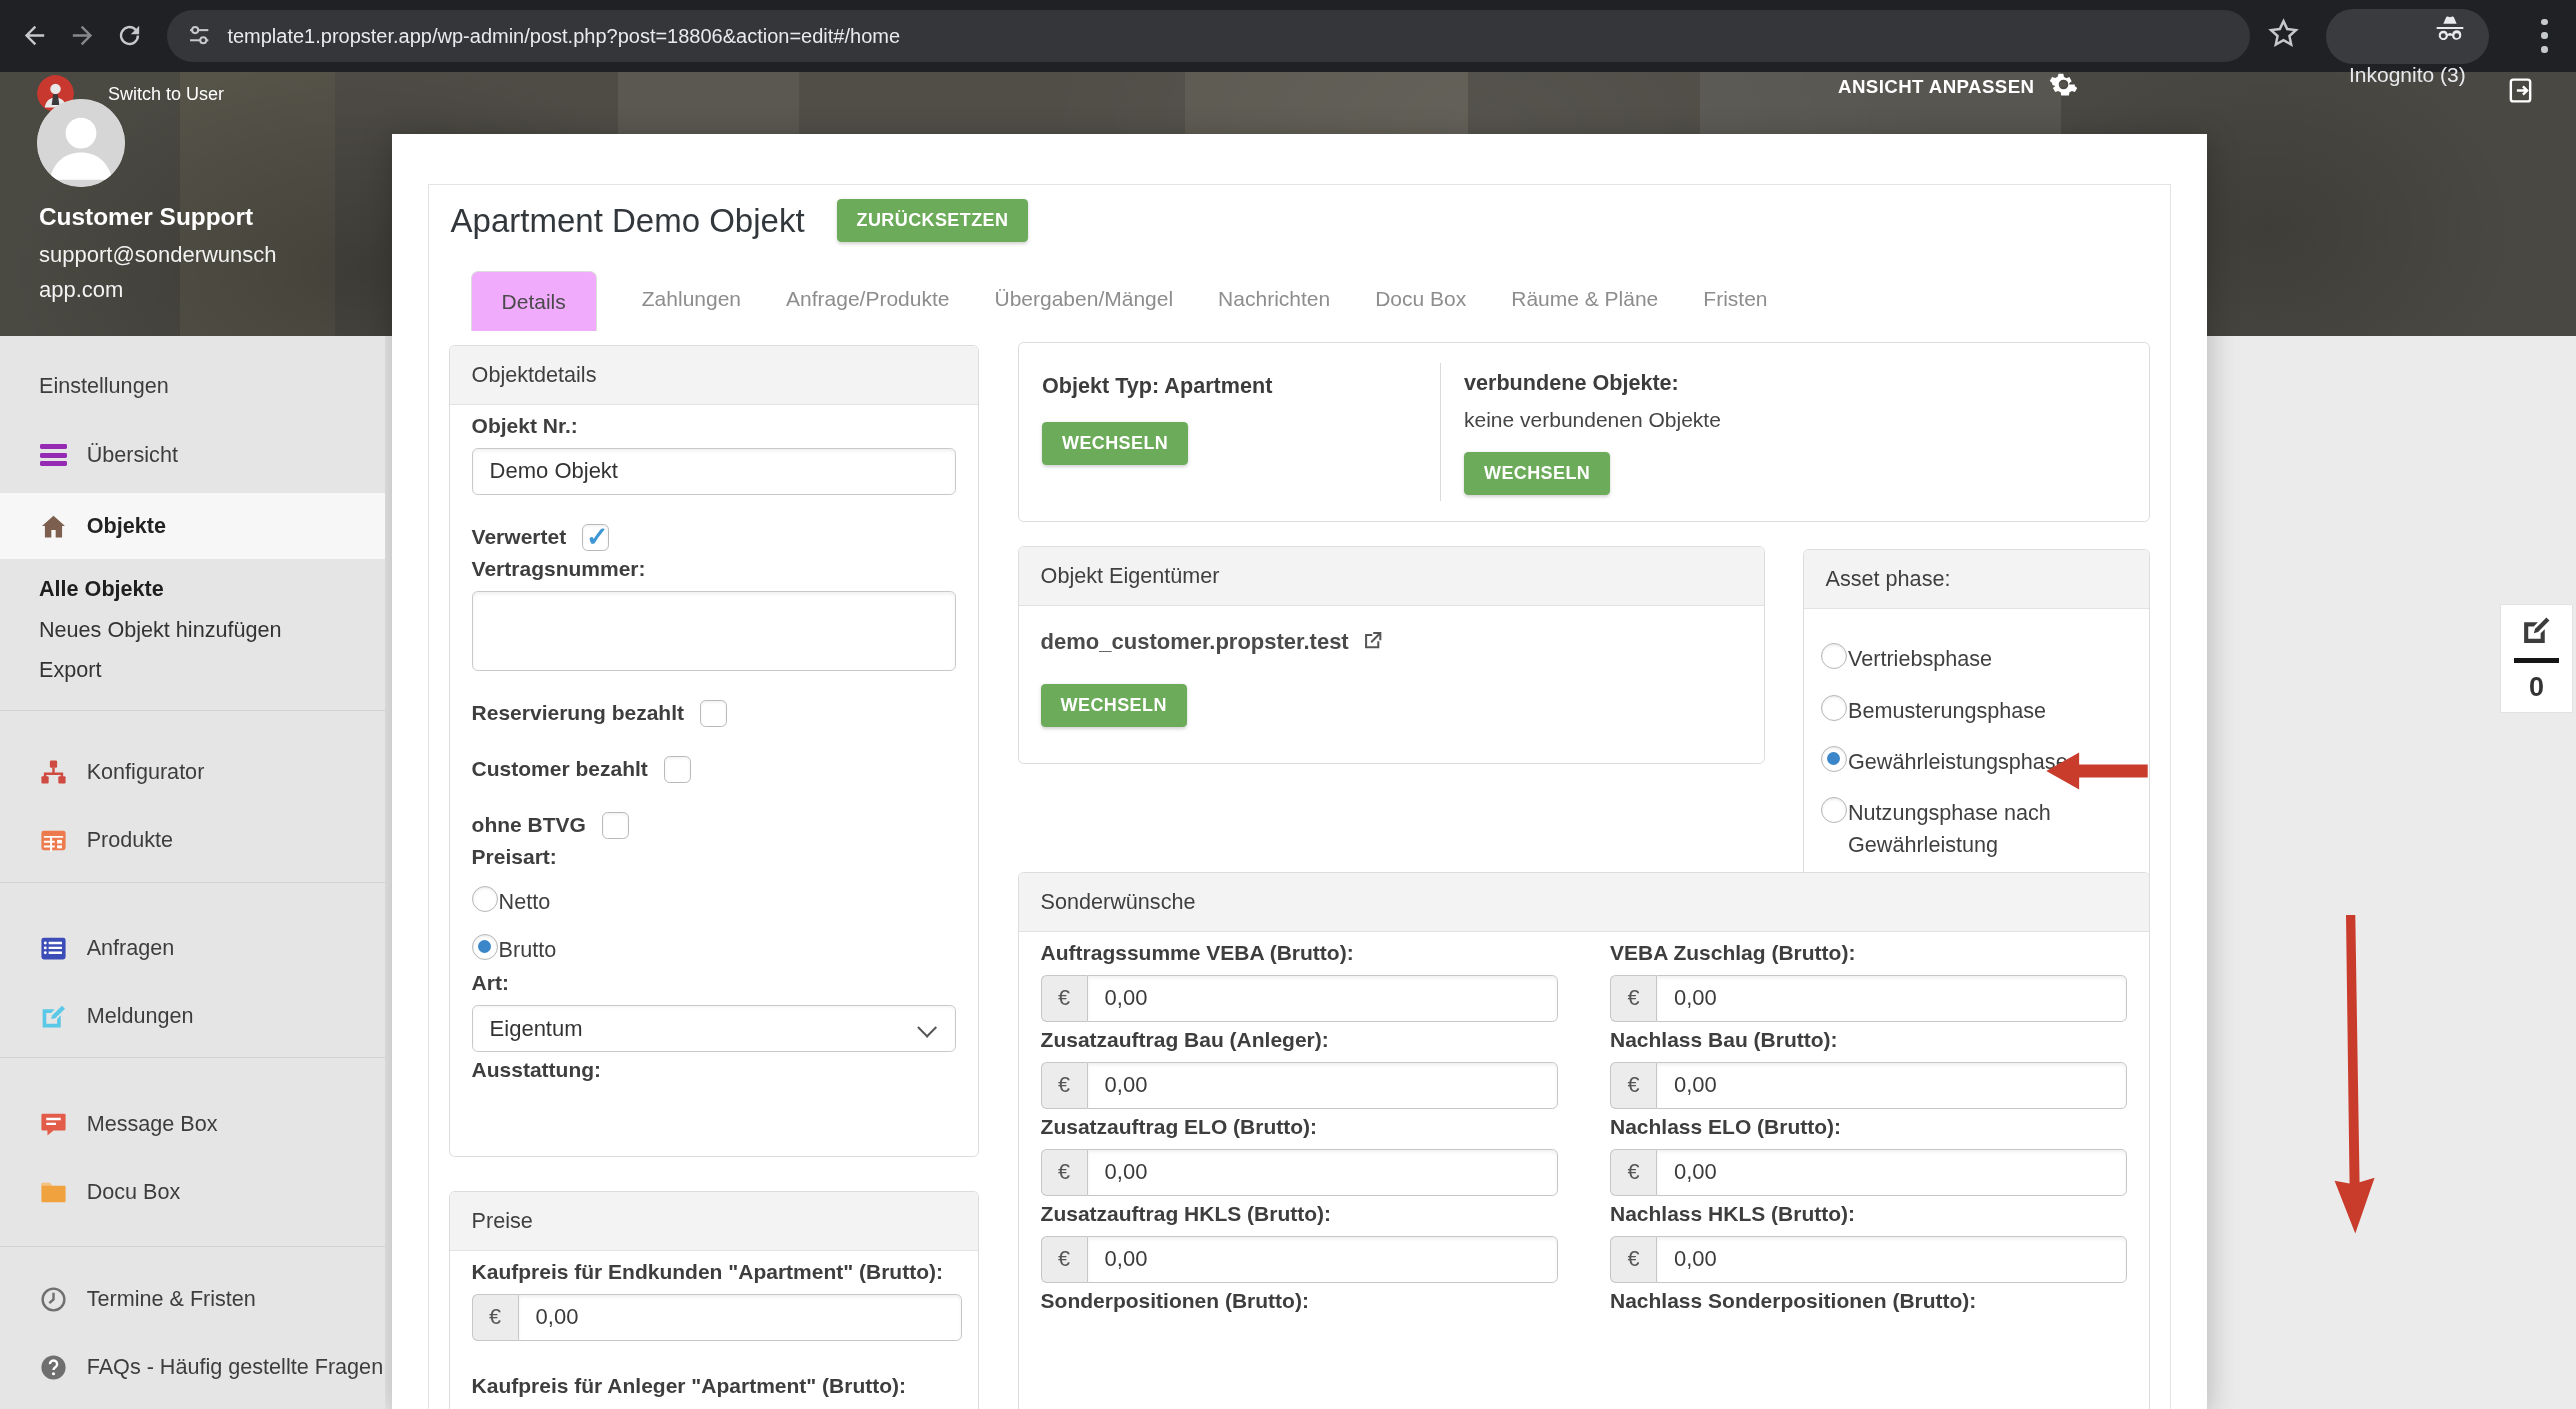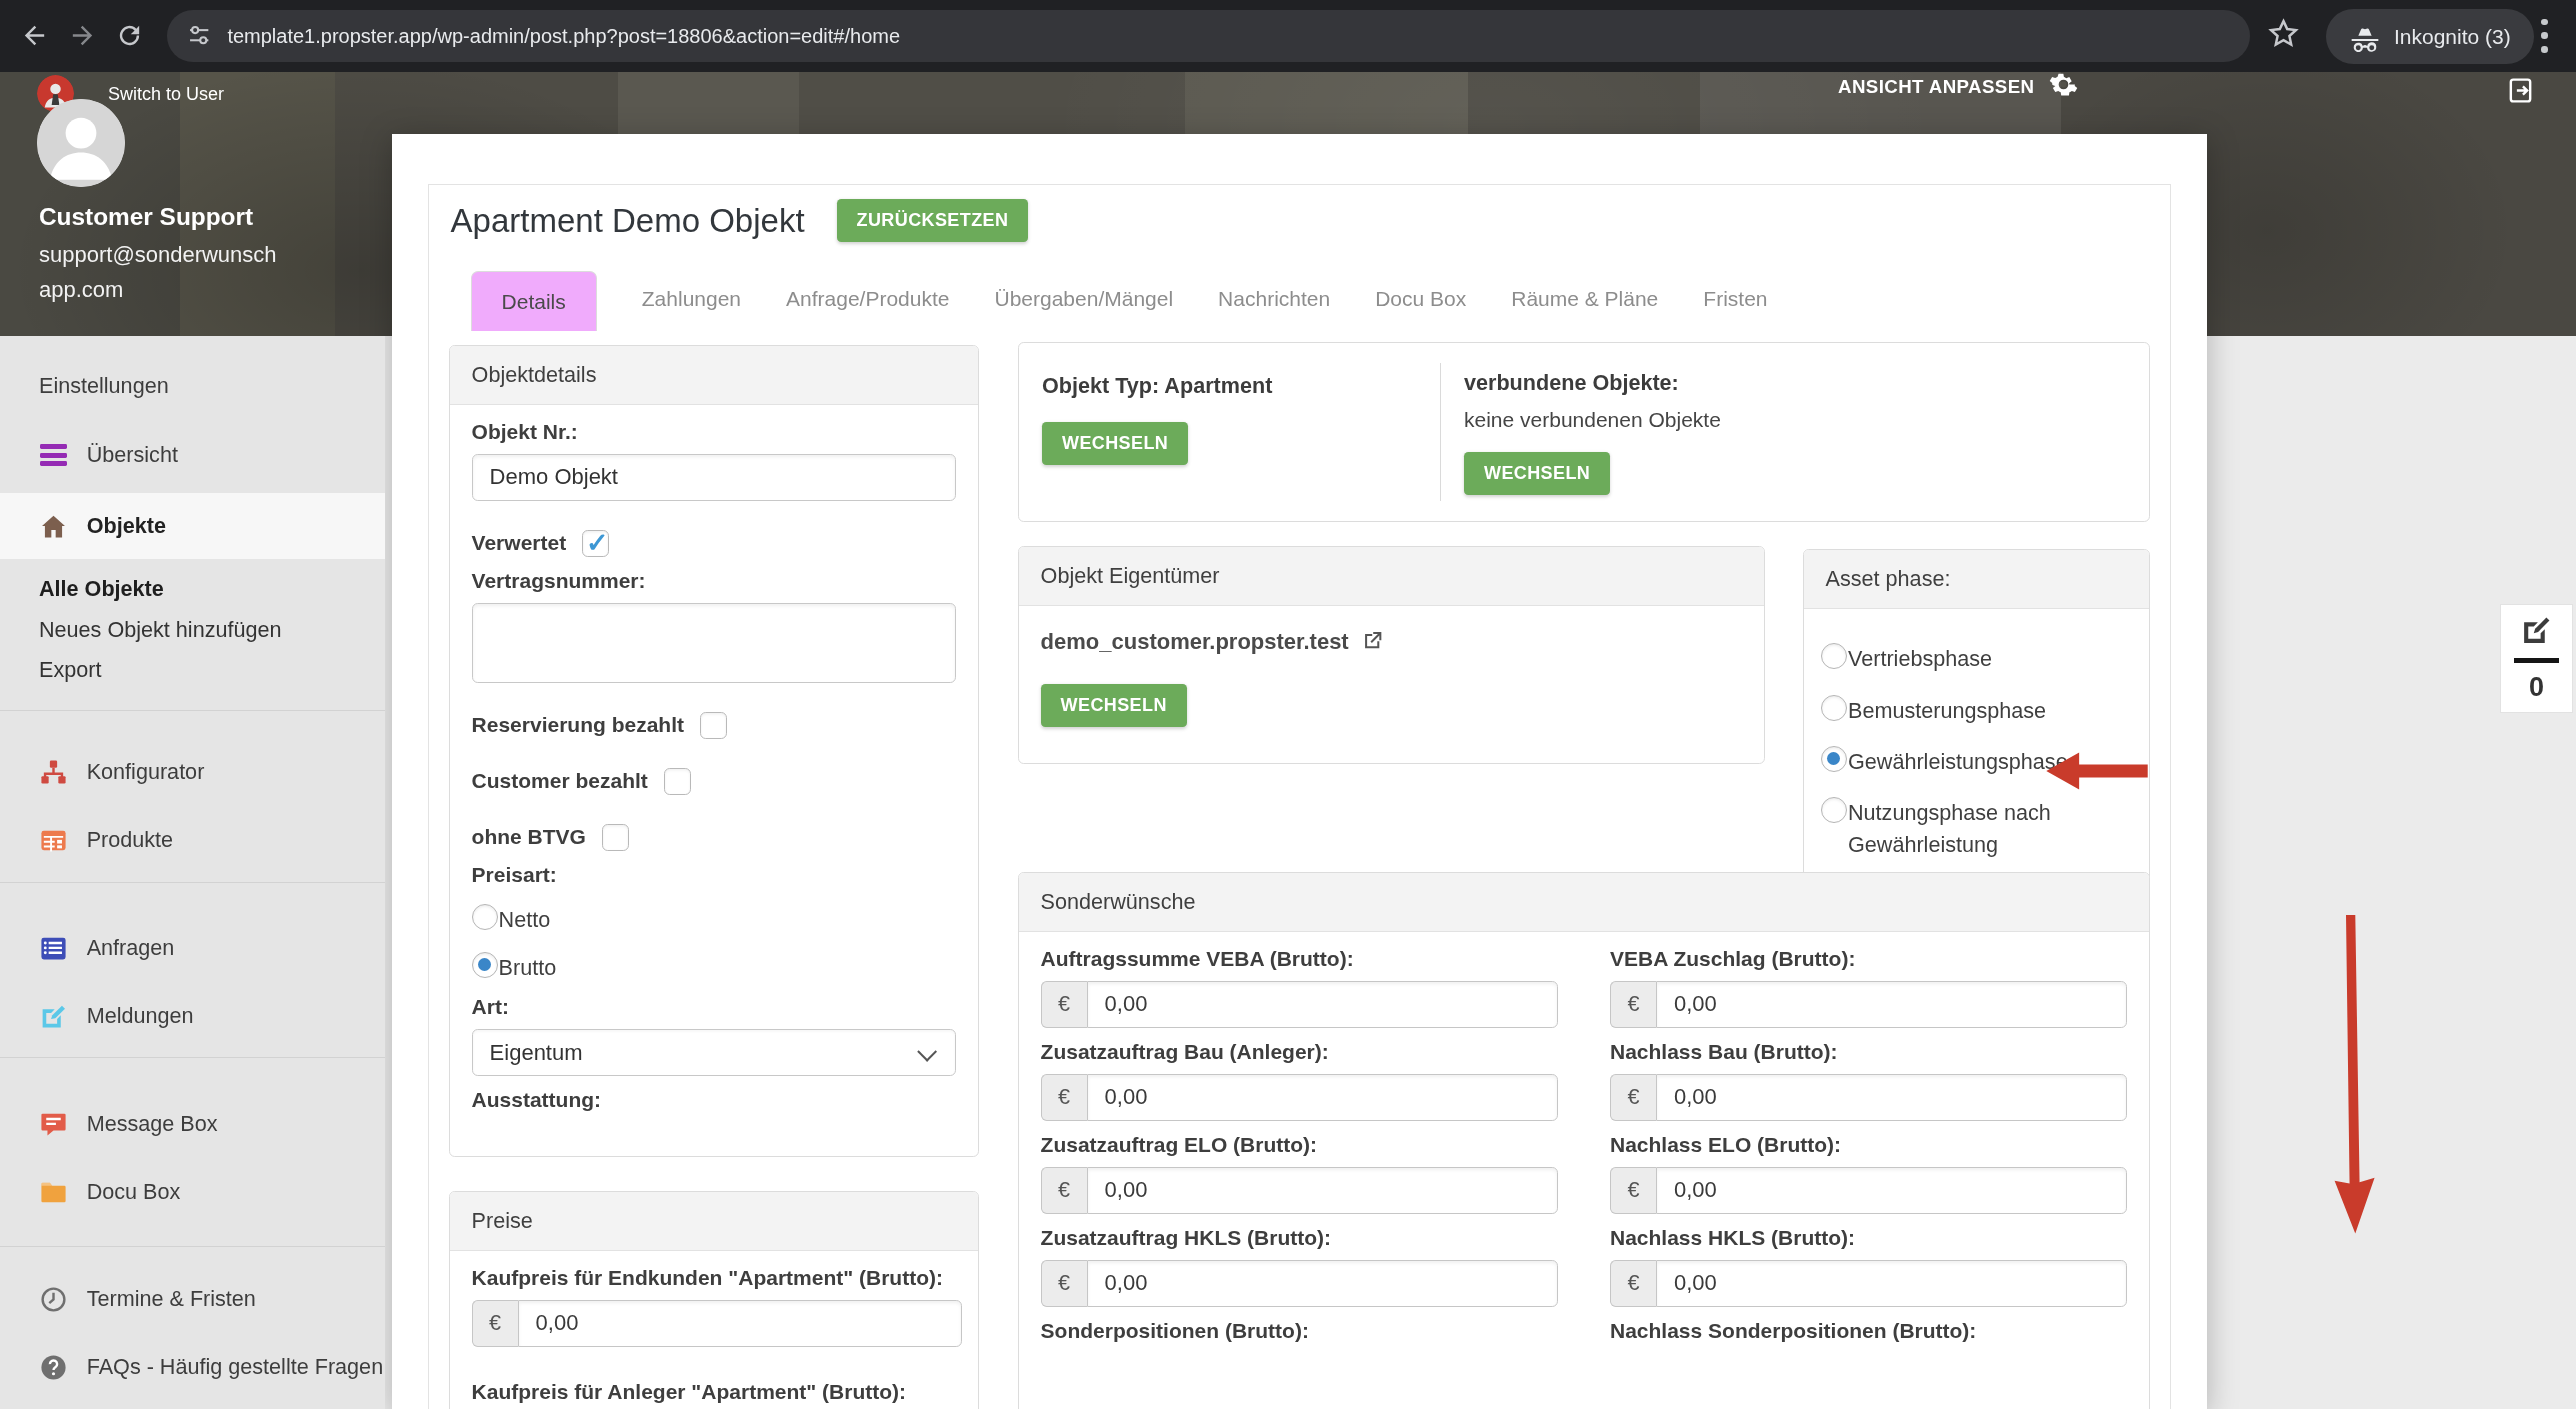--- a/index.html
+++ b/index.html
@@ -7,21 +7,21 @@
     font-family:"Liberation Sans", sans-serif; position:relative; }
 
   
   .browser { position:absolute; left:0; top:0; width:2576px; height:72px; background:#202124; z-index:50; }
   .navic { position:absolute; top:18.7px; width:34px; height:34px; display:flex; align-items:center; justify-content:center; }
   .urlbar { position:absolute; left:167px; top:10px; width:2083px; height:52px; background:#35363a;
     border-radius:29px; display:flex; align-items:center; padding:0 20px; gap:16px; }
   .urltext { font-size:20px; color:#e8eaed; white-space:nowrap; overflow:hidden; }
   .starbtn { position:absolute; left:2267px; top:17px; }
   .incog { position:absolute; left:2326px; top:8.6px; height:55px; background:#3a3b3f; border-radius:29px;
-    display:flex; align-items:flex-start; gap:13px; padding:16px 23px; color:#e8eaed; font-size:21px; }
+    display:flex; align-items:flex-end; gap:13px; padding:4px 23px; color:#e8eaed; font-size:21px;flex-direction:column; }
   .dots { position:absolute; left:2540px; top:18.7px; width:8.6px; height:34px; display:flex; flex-direction:column;
     justify-content:space-between; align-items:center; }
   .dots i { width:6.5px; height:6.5px; border-radius:50%; background:#c7cacd; }
 
   
   .dark-band { position:absolute; left:0; top:72px; width:2576px; height:264px; z-index:1;
     background:
       radial-gradient(503px 302px at 14% 75%, rgba(0,0,0,.22), transparent 70%),
       radial-gradient(647px 374px at 58% 20%, rgba(255,255,255,.05), transparent 70%),
       radial-gradient(359px 273px at 88% 60%, rgba(0,0,0,.15), transparent 70%),
@@ -69,21 +69,21 @@
   .chead { background:#f3f3f3; border-bottom:1.4px solid #e2e2e2; padding:16px 21.6px; font-size:21.6px; color:#3f3f3f; }
   .cbody { padding:2.9px 21.6px 14.4px; }
 
   .card.od     { left:20px;  top:160px; width:530px;  height:812px; }
   .card.preise { left:20px;  top:1006px; width:530px; height:431px; }
   .card.typ    { left:589px; top:157px; width:1132px; height:180px; }
   .card.eig    { left:589px; top:361px; width:747px; height:218px; }
   .card.phase  { left:1374px; top:364px; width:347px; height:392px; }
   .card.sonder { left:589px; top:687px; width:1132px; height:603px; }
 
-  .flabel { margin-top:12px; margin-bottom:10px; font-size:21px; font-weight:bold; color:#3e3e3e; }
+  .flabel { margin-top:6px; margin-bottom:10px; font-size:21px; font-weight:bold; color:#3e3e3e; }
   .tinput { width:100%; height:47px; border:1.4px solid #c8c8c8; border-radius:5.7px; font-size:22px; color:#333;
     padding:0 17px; font-family:inherit; background:#fff; box-shadow:inset 0 2.2px 3.6px rgba(0,0,0,.06); outline:none; }
   .tinput.tall { height:80px; }
   .chkrow { display:flex; align-items:center; gap:16px; margin-top:29px; }
   .ilabel { font-size:21px; font-weight:bold; color:#3e3e3e; }
   .chk { width:27px; height:27px; border:1.4px solid #b9b9b9; border-radius:5.7px; background:#fff; position:relative;
     box-shadow:inset 0 1.4px 2.9px rgba(0,0,0,.06); cursor:pointer; flex:0 0 27px; }
   .chk.on::after { content:"✓"; position:absolute; left:2.9px; top:-4.3px; font-size:27px; font-weight:bold; color:#3d97d4; }
   .radrow { display:flex; align-items:flex-start; gap:1px; margin-top:17px; cursor:pointer; }
   .rad { width:26px; height:26px; border:1.4px solid #b5b5b5; border-radius:50%; background:#fff; position:relative;

